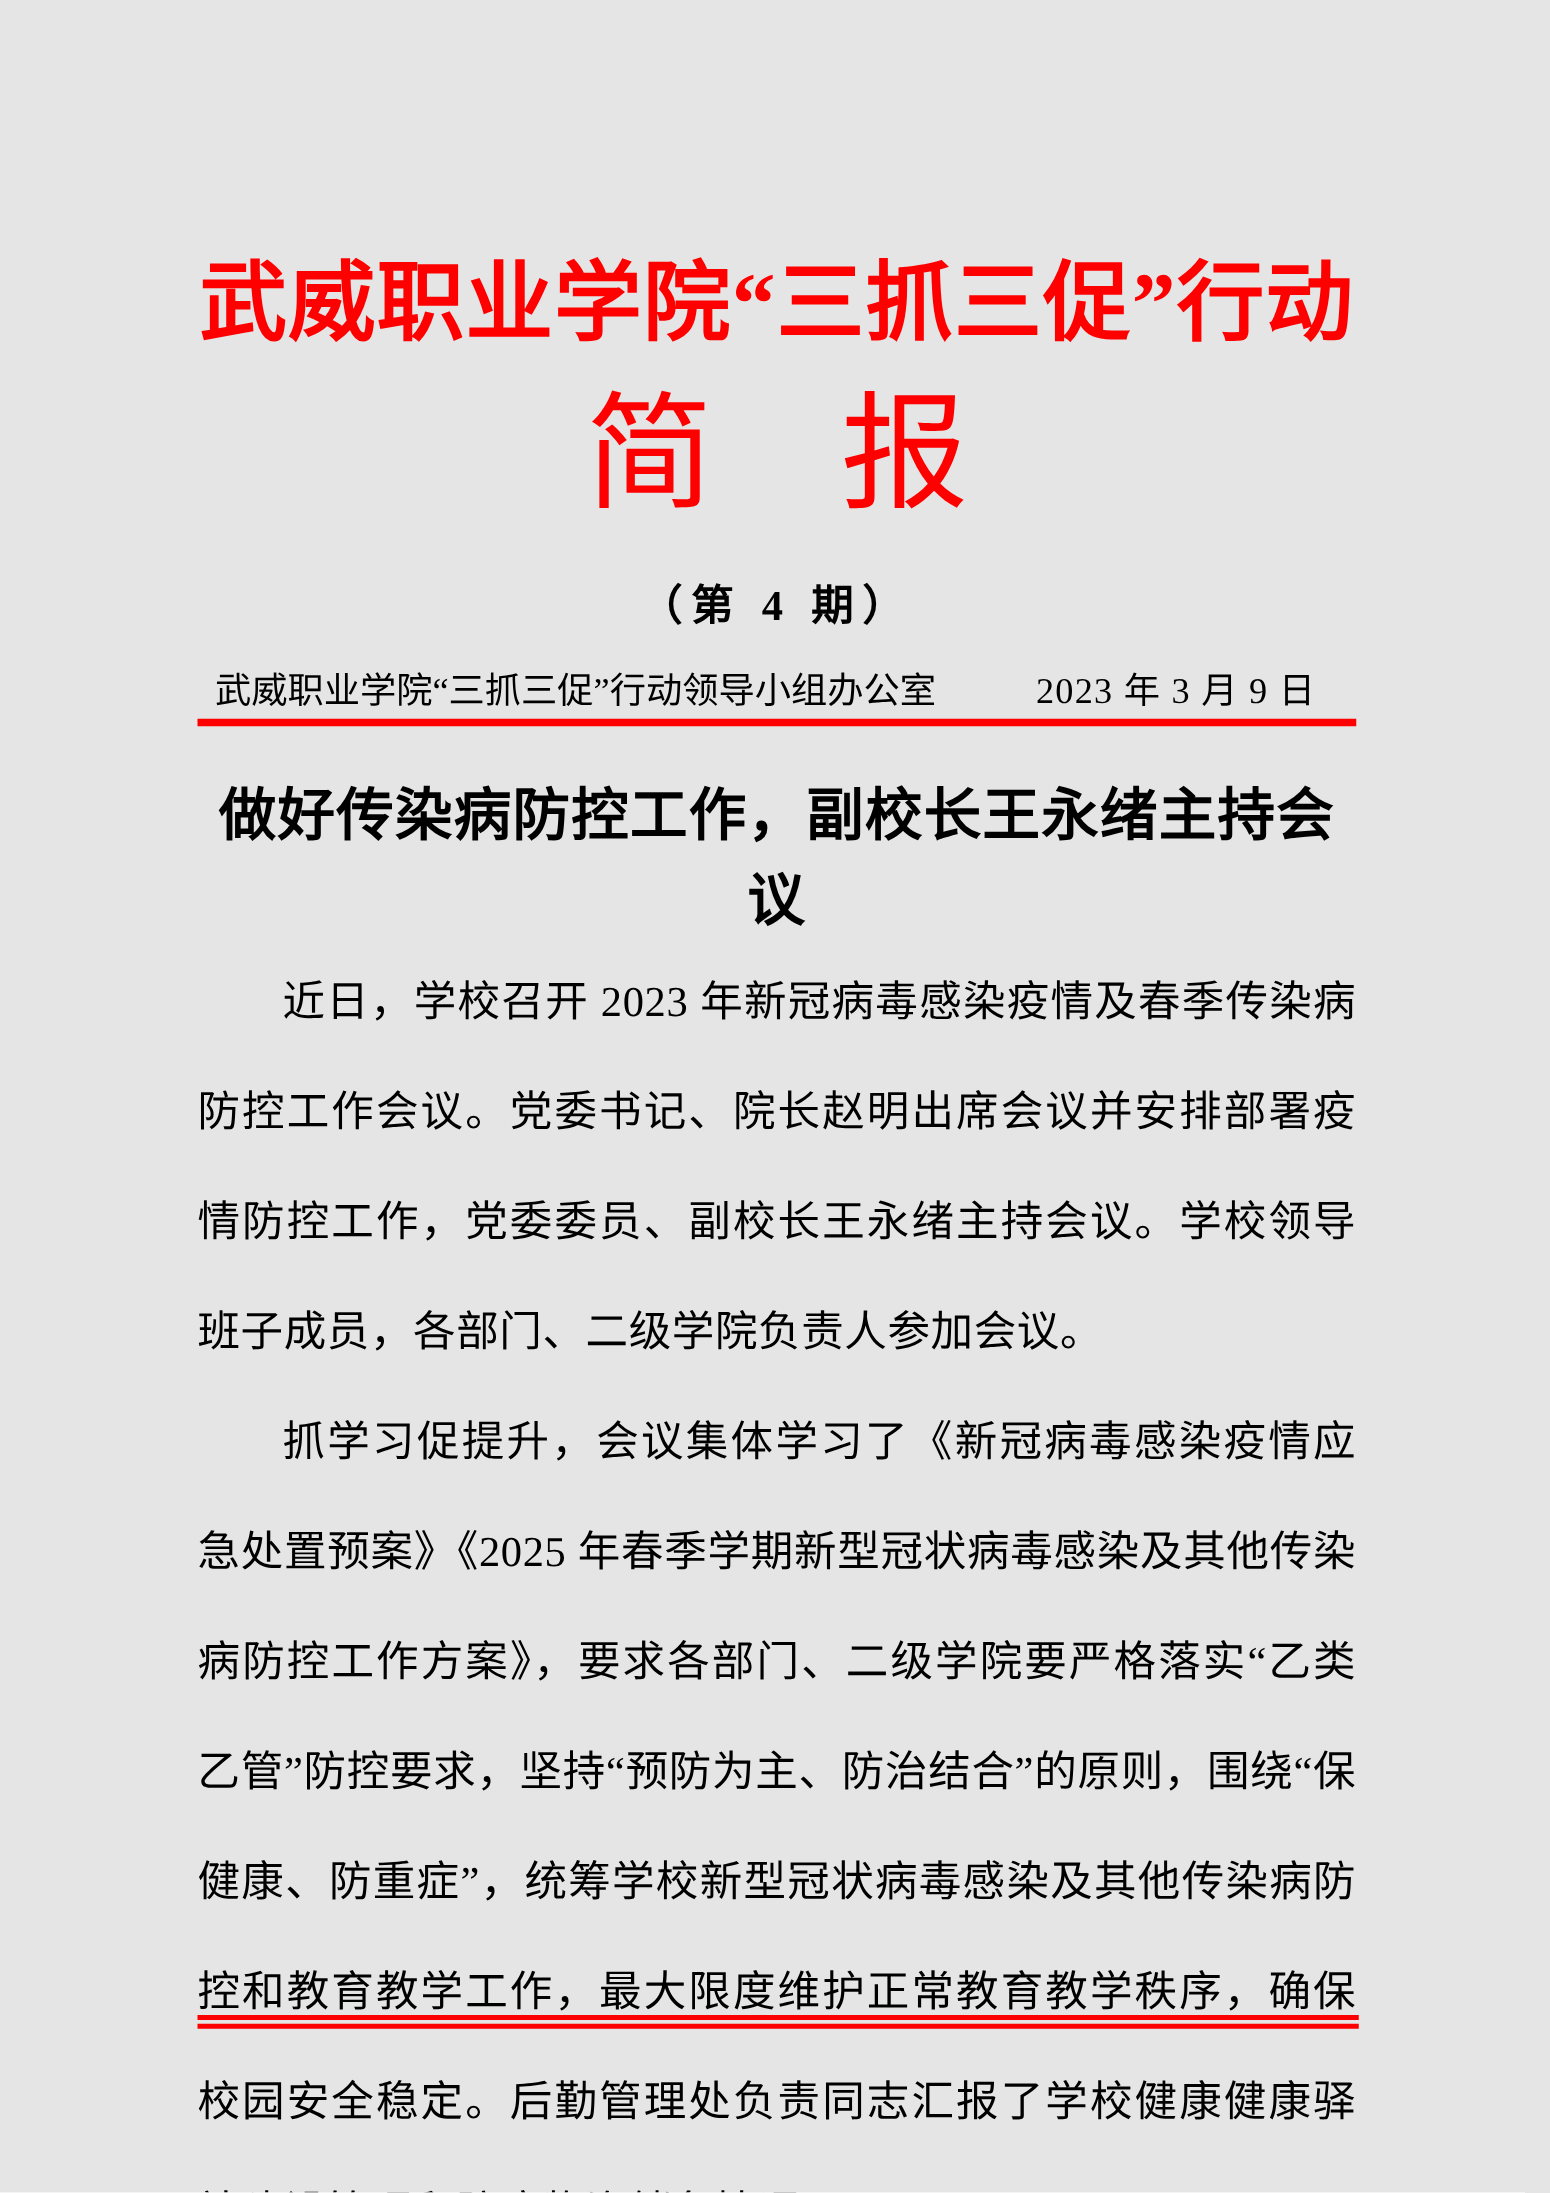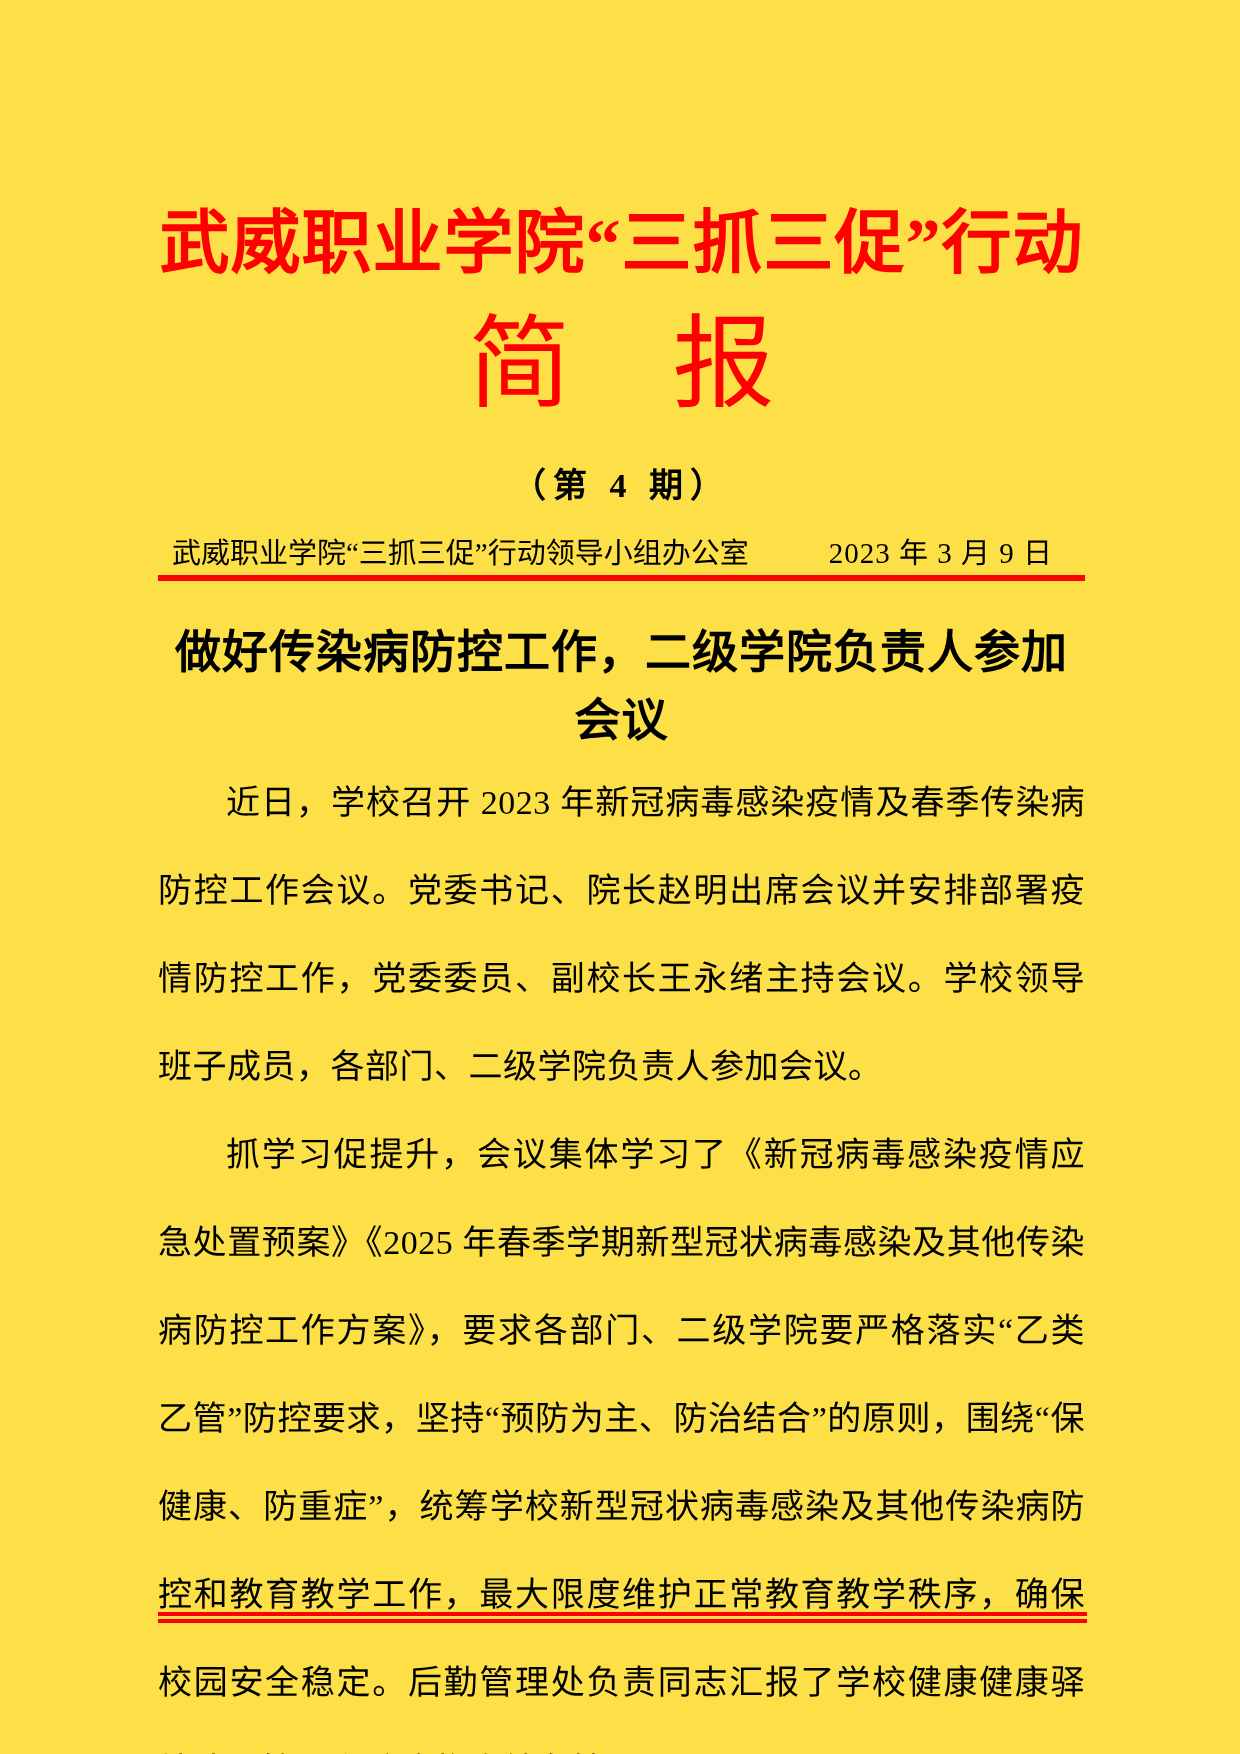--- a/index.html
+++ b/index.html
@@ -4,21 +4,21 @@
 <style>
   html, body {
     margin: 0;
     padding: 0;
     background: #ffffff;
   }
   .page {
     position: relative;
     width: 1240px;
     height: 1754px;
-    background: #fde047;
+    background: #e5e5e5;
     overflow: hidden;
     font-family: "Liberation Serif", "DejaVu Serif", serif;
     color: #000000;
     box-sizing: border-box;
     padding: 0 155px 0 158px;
   }
   .masthead { text-align: center; }
   .masthead-title {
     margin-top: 198px;
     font-size: 70px;
@@ -99,21 +99,21 @@
     <div class="masthead-subtitle">简　报</div>
     <div class="issue-number">（第 4 期）</div>
     <div class="issue-info-row">
       <span class="office">武威职业学院“三抓三促”行动领导小组办公室</span>
       <span class="date">2023 年 3 月 9 日</span>
     </div>
     <div class="rule-thick"></div>
   </header>
 
   <main class="article">
-    <h1 class="article-heading">做好传染病防控工作，二级学院负责人参加会议</h1>
+    <h1 class="article-heading">做好传染病防控工作，副校长王永绪主持会议</h1>
     <div class="article-body">
       <p class="body-para">近日，学校召开 2023 年新冠病毒感染疫情及春季传染病防控工作会议。党委书记、院长赵明出席会议并安排部署疫情防控工作，党委委员、副校长王永绪主持会议。学校领导班子成员，各部门、二级学院负责人参加会议。</p>
       <p class="body-para">抓学习促提升，会议集体学习了《新冠病毒感染疫情应急处置预案》《2025 年春季学期新型冠状病毒感染及其他传染病防控工作方案》，要求各部门、二级学院要严格落实“乙类乙管”防控要求，坚持“预防为主、防治结合”的原则，围绕“保健康、防重症”，统筹学校新型冠状病毒感染及其他传染病防控和教育教学工作，最大限度维护正常教育教学秩序，确保校园安全稳定。后勤管理处负责同志汇报了学校健康健康驿站建设管理和防疫物资储备情况。</p>
     </div>
   </main>
 
   <footer class="footer-rules">
     <div class="rule-thin"></div>
     <div class="rule-thin"></div>
   </footer>

